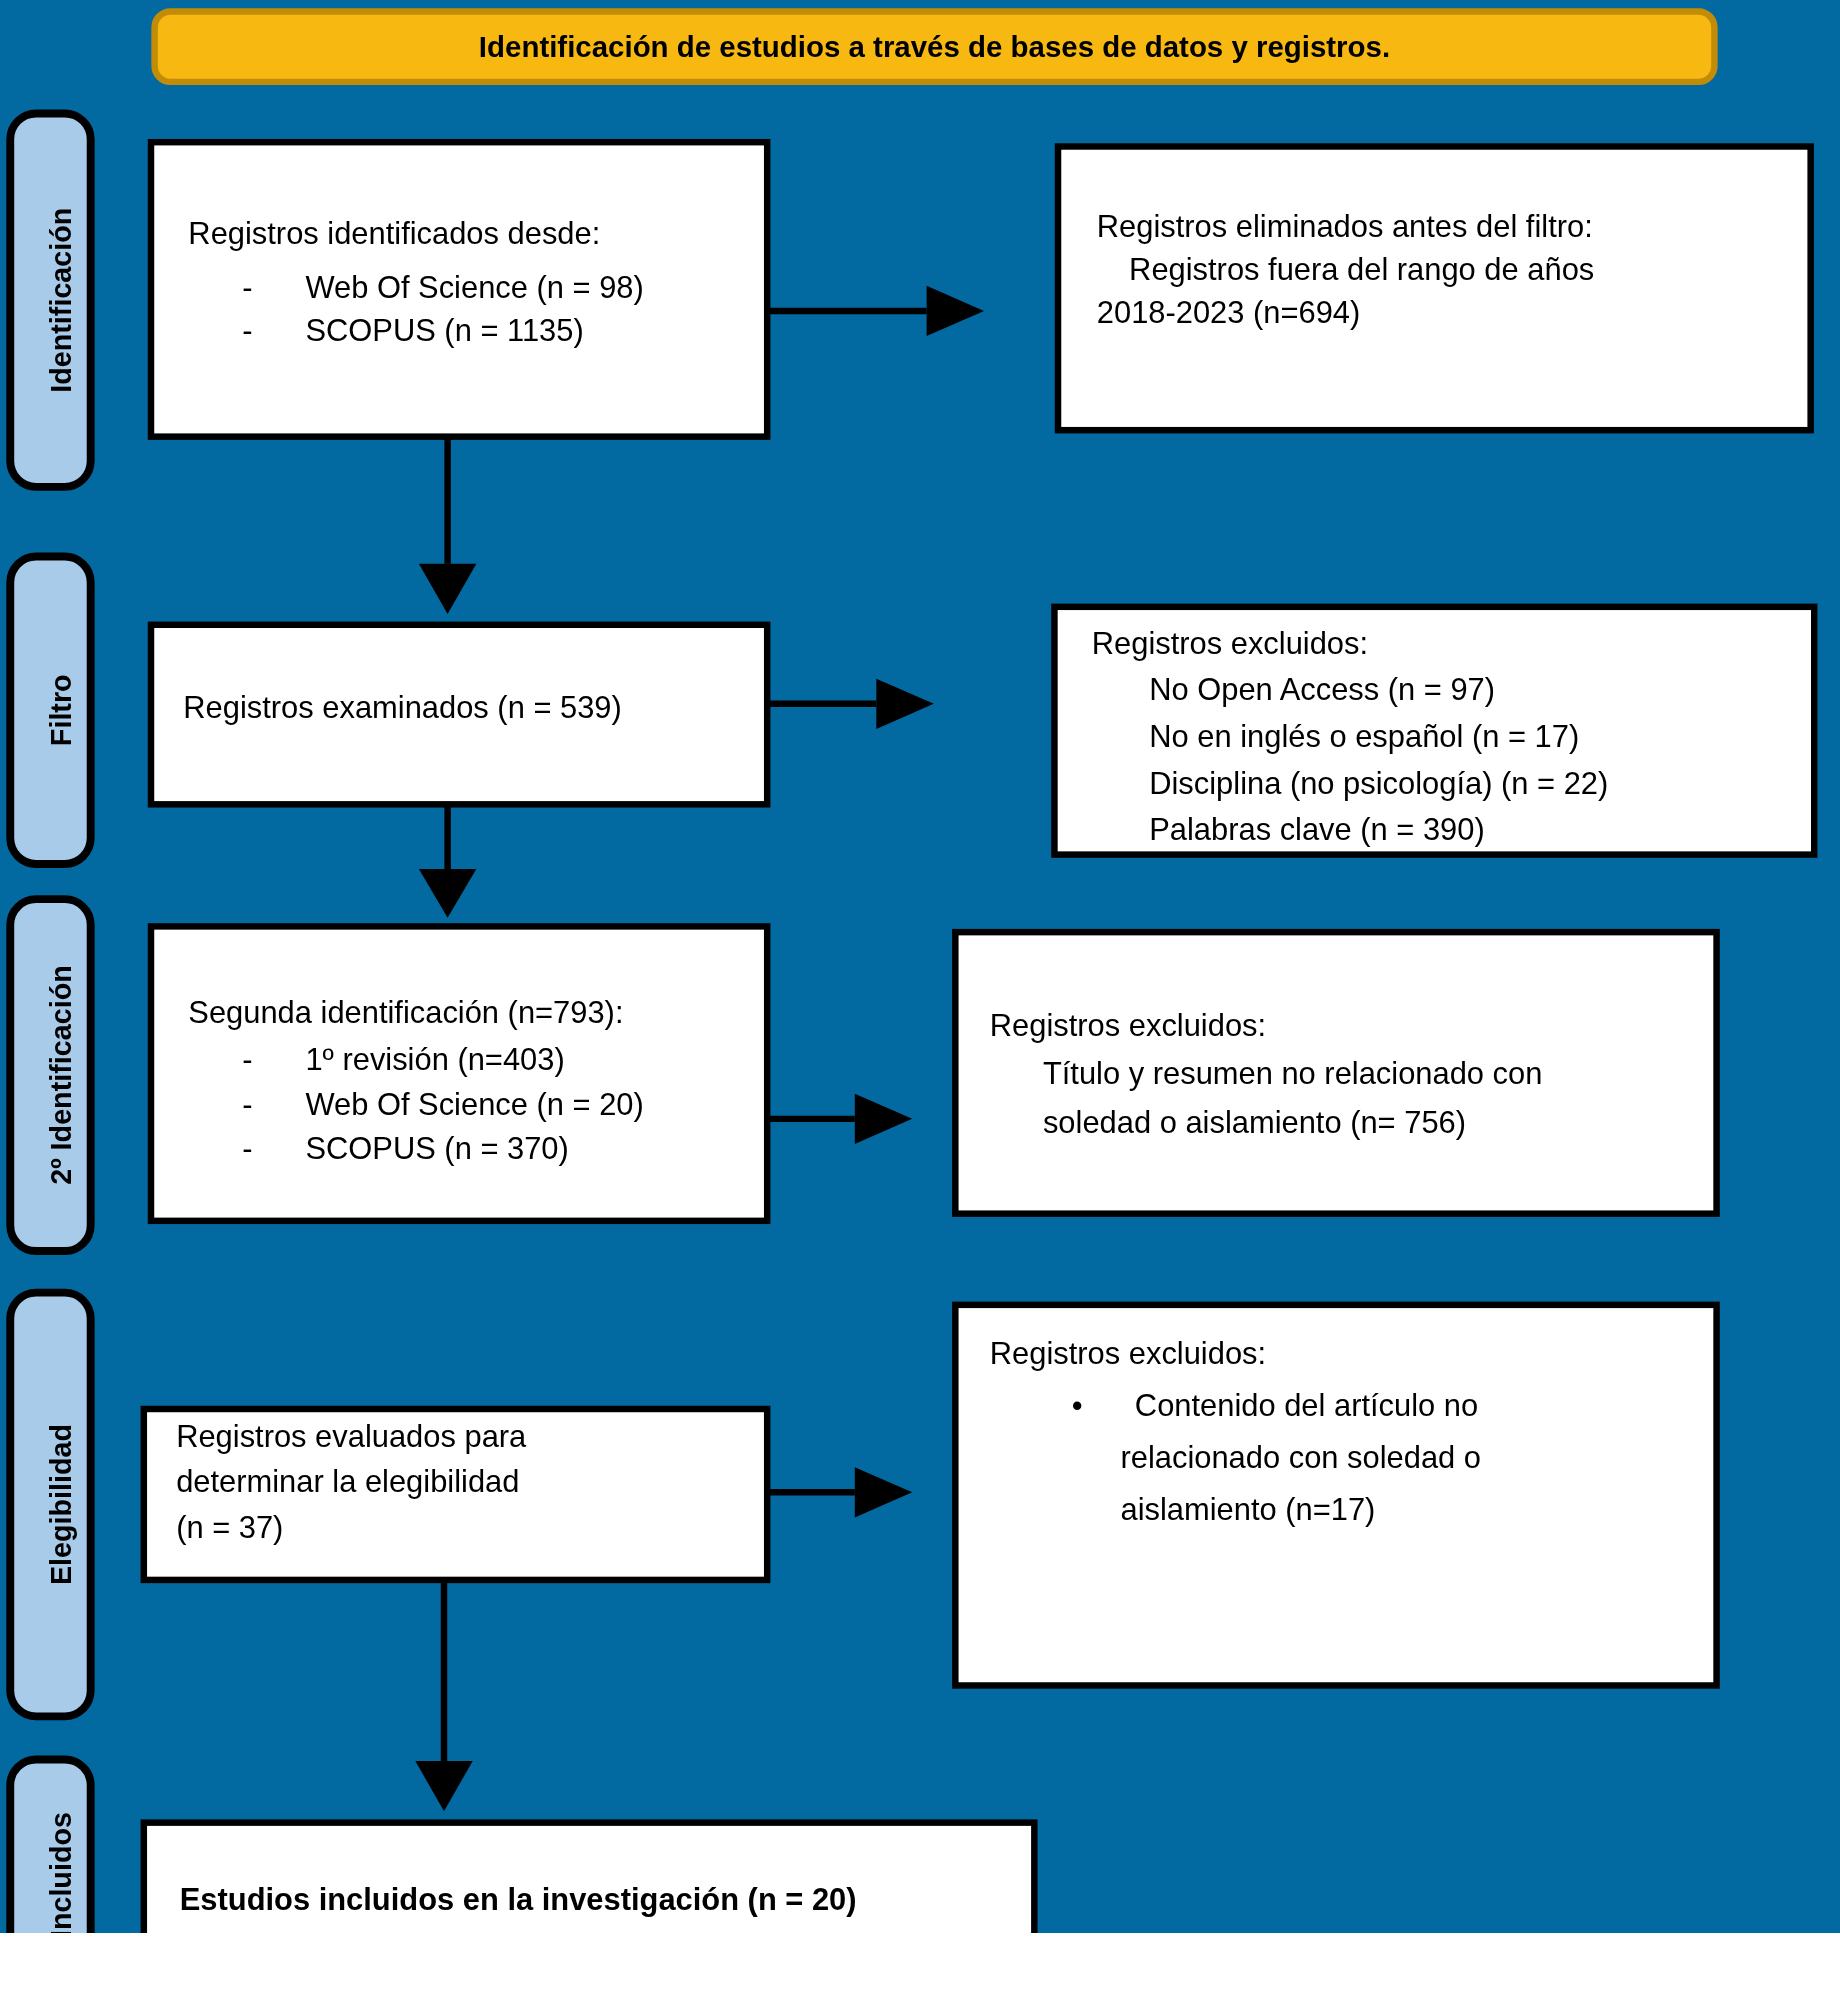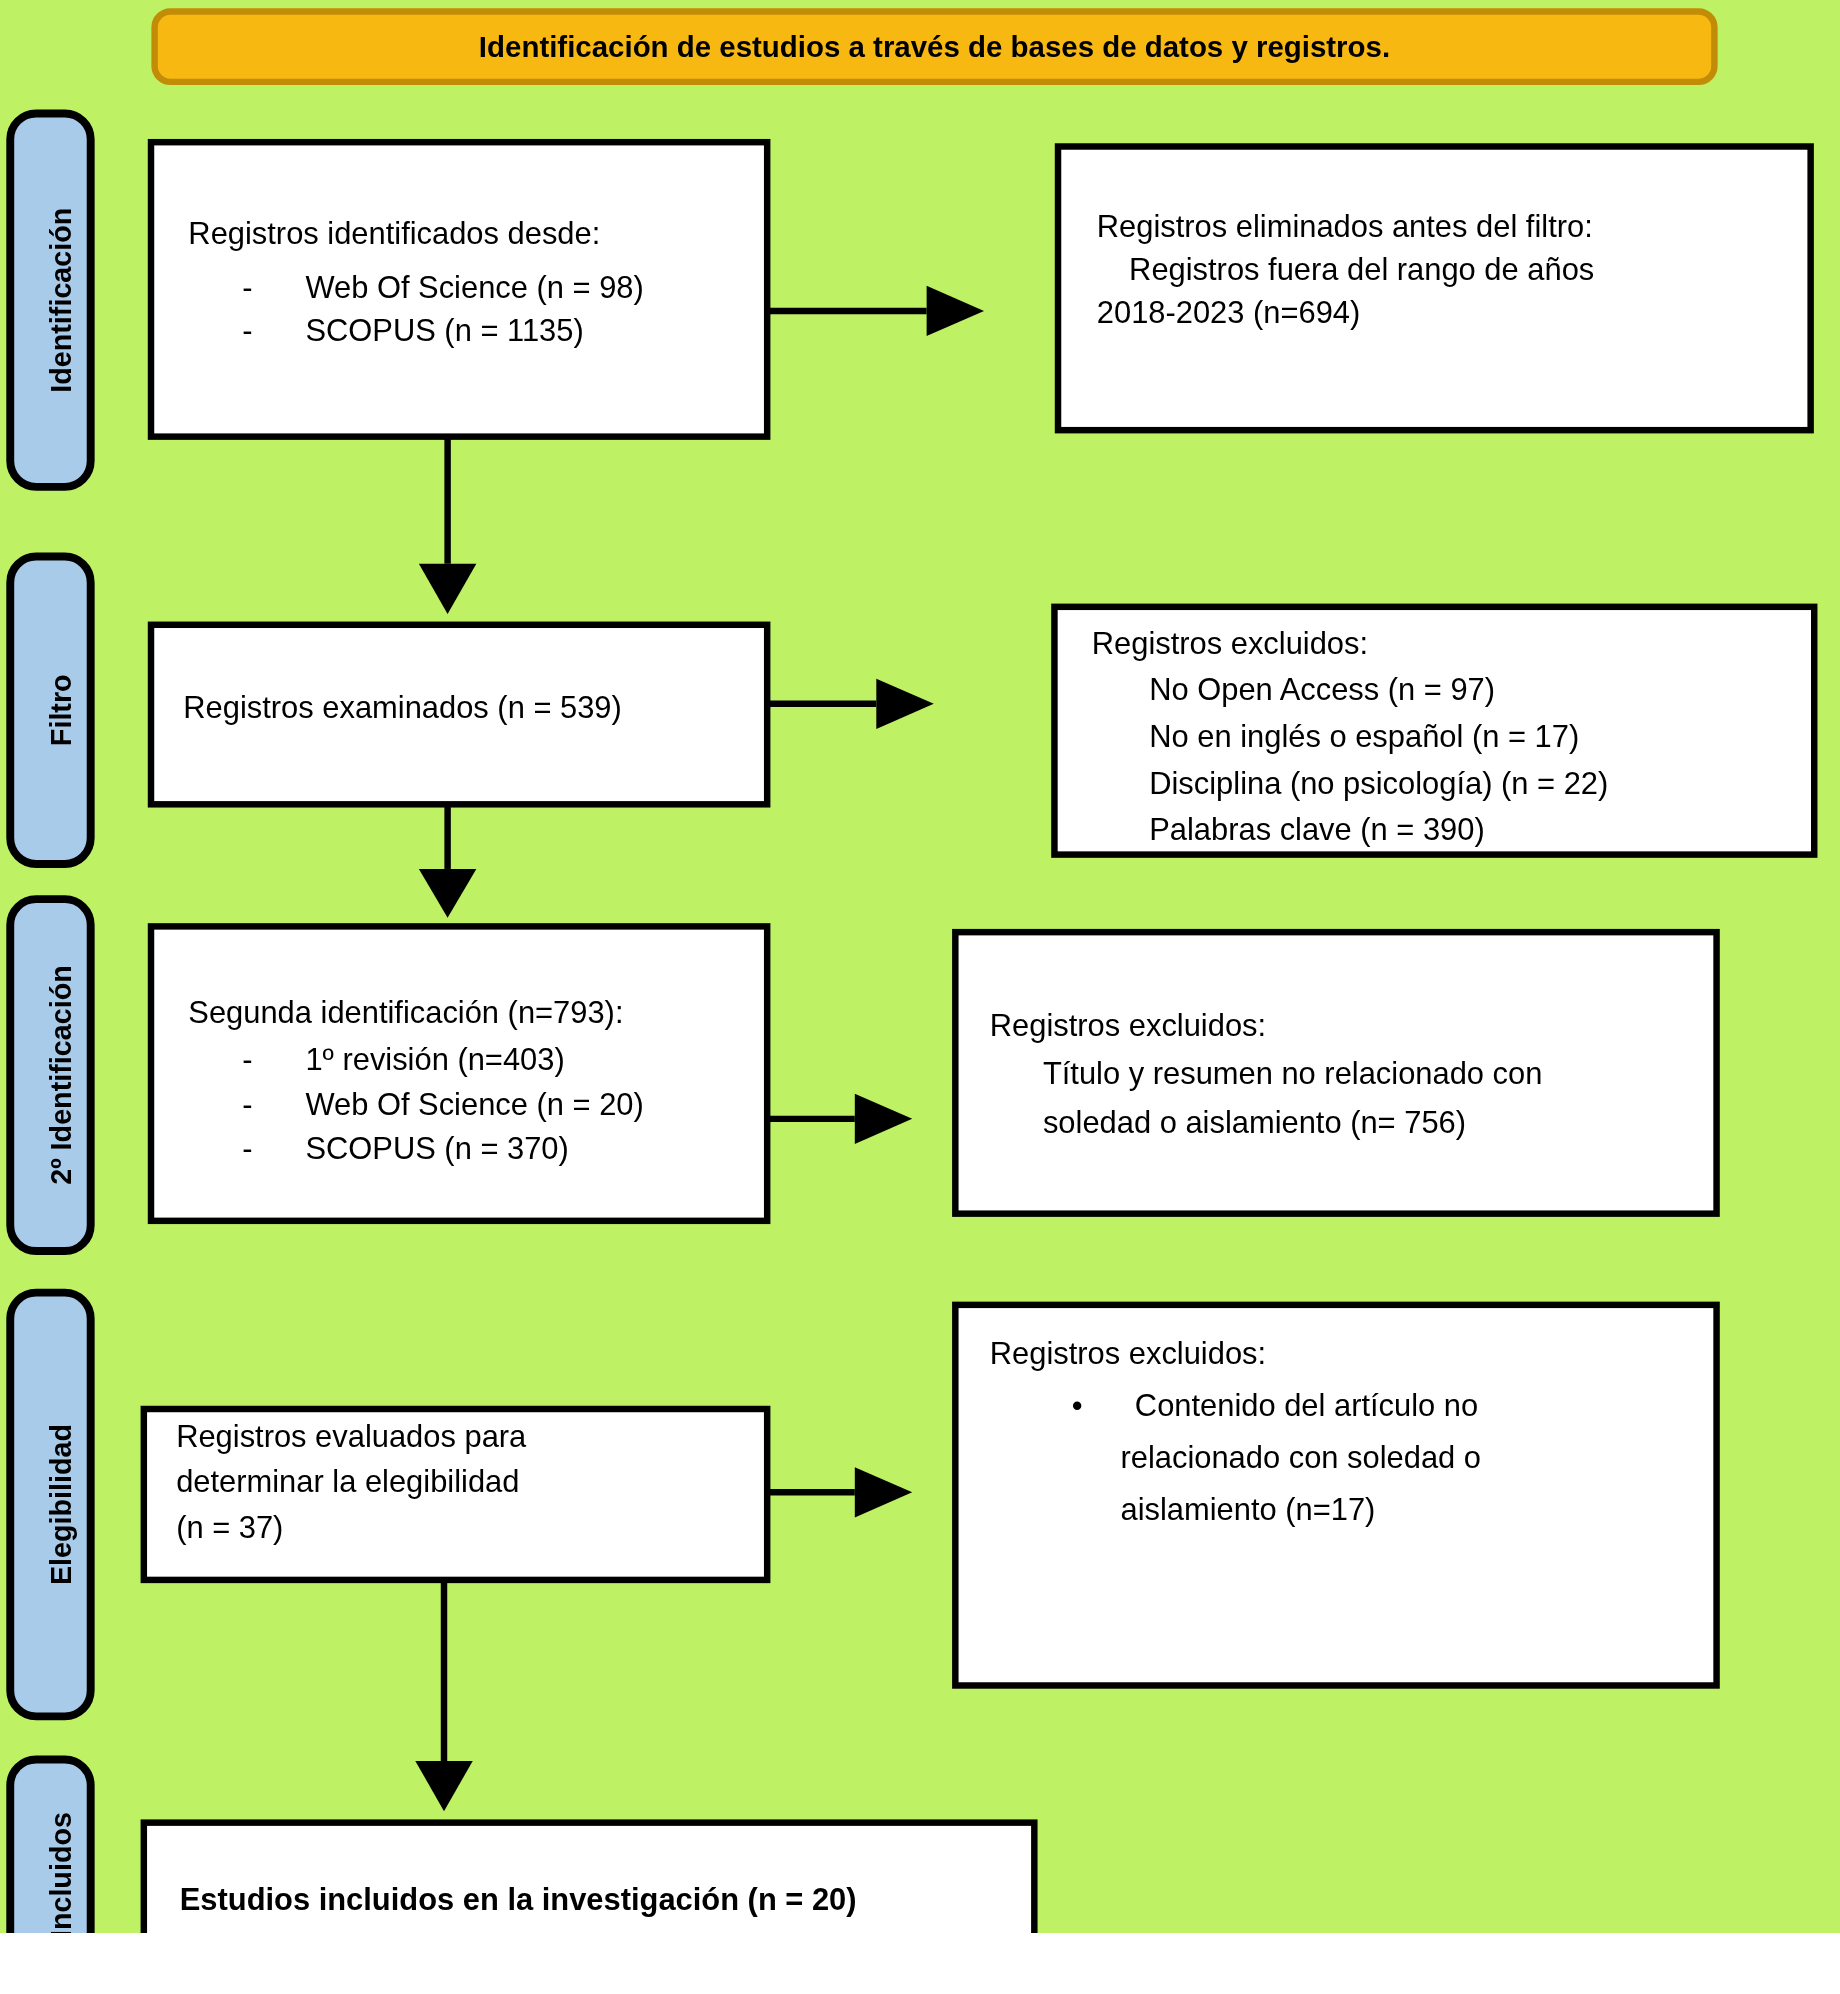--- a/index.html
+++ b/index.html
@@ -8,21 +8,21 @@
     padding: 0;
     background: #ffffff;
   }
   body {
     font-family: "Liberation Sans", sans-serif;
   }
   #diagram-root {
     position: relative;
     width: 1841px;
     height: 1933px;
-    background: #bef264;
+    background: #0369a1;
     overflow: hidden;
   }
   svg.layer {
     position: absolute;
     top: 0;
     left: 0;
     width: 1841px;
     height: 1995px;
   }
   

